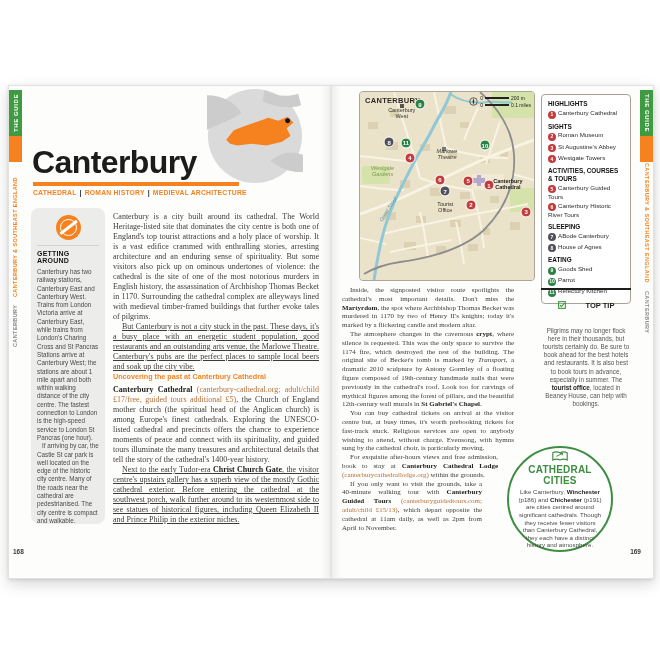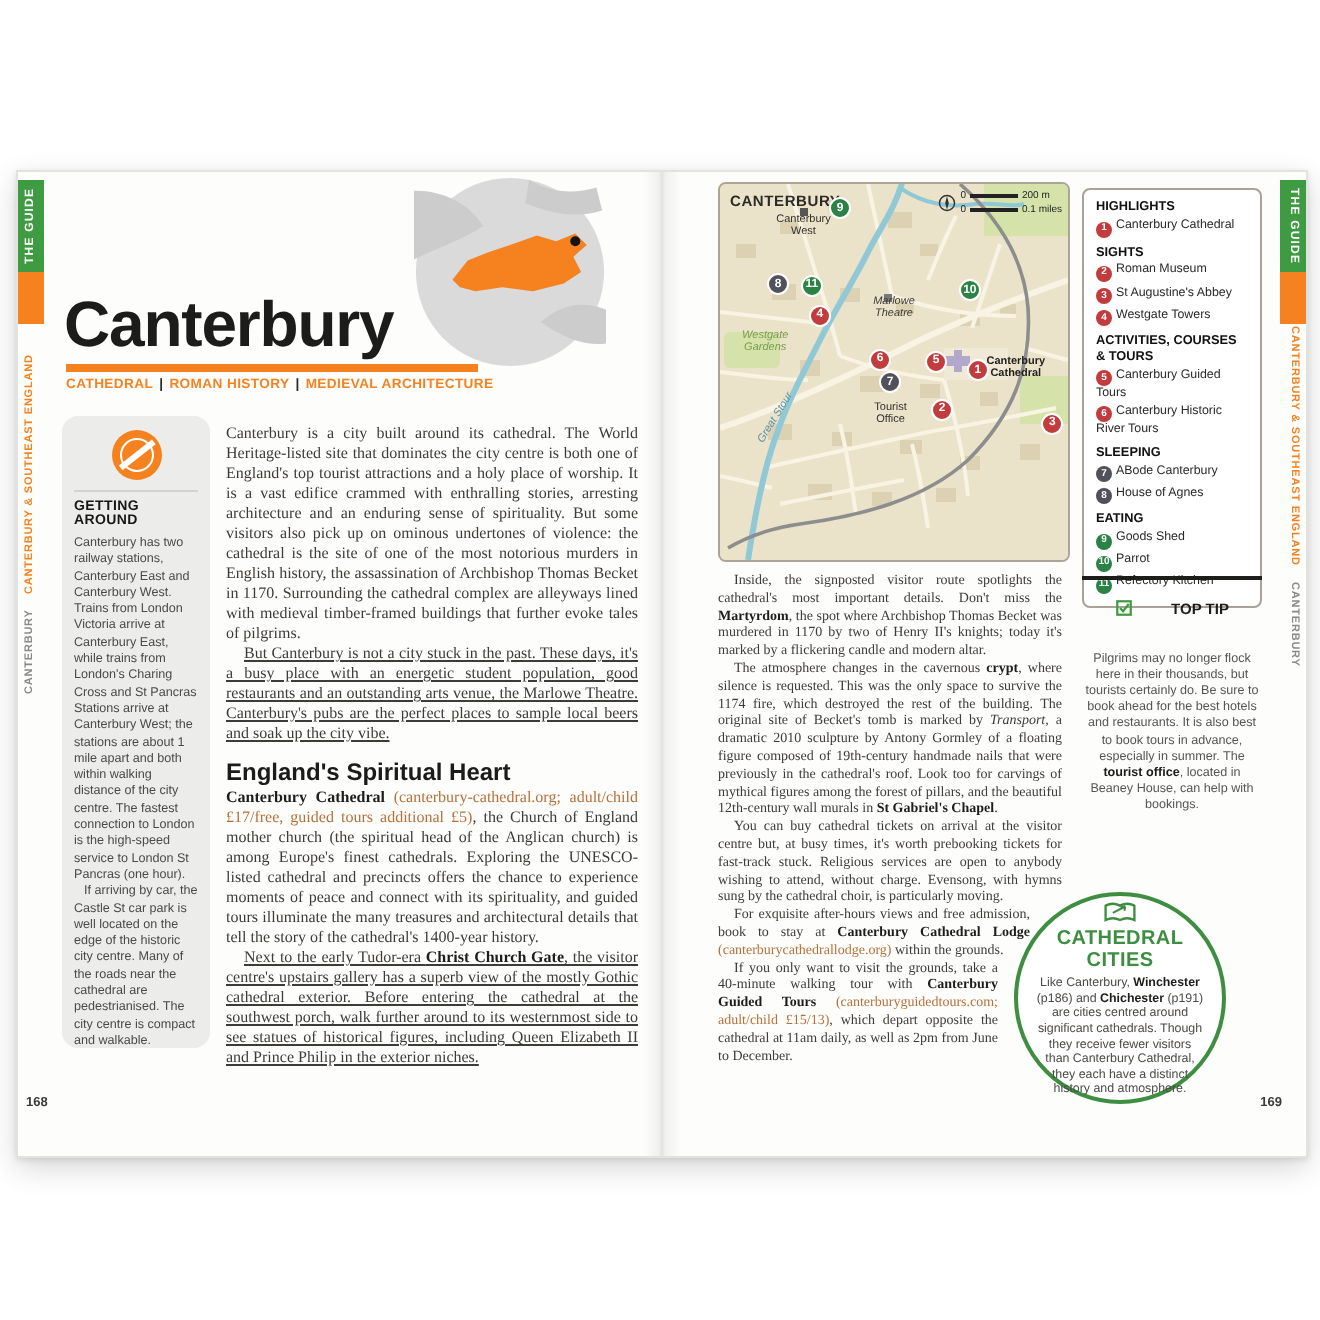--- a/index.html
+++ b/index.html
@@ -75,21 +75,21 @@
           padding:5px 6px 6px 6px;box-sizing:border-box;}
   .lg-title{font-size:6.4px;font-weight:700;color:#111;line-height:7.4px;margin-top:4px;}
   .lg-title:first-child{margin-top:0;}
   .lg-row{font-size:6.2px;color:#2a2a2a;line-height:7.2px;margin-top:1.5px;}
   .num{display:inline-flex;width:8px;height:8px;border-radius:50%;color:#fff;font-size:5px;font-weight:700;
        align-items:center;justify-content:center;margin-right:2px;vertical-align:-1px;}
   .num.sight{background:#c23c3e;}
   .num.sleep{background:#50515b;}
   .num.eat{background:#2a8344;}
   
-  .rightcol{position:absolute;left:350px;top:200px;width:172px;}
+  .rightcol{position:absolute;left:333px;top:200px;width:172px;}
   .rightcol p{font-size:7px;line-height:8.8px;margin:0;}
   .rightcol p.ind{text-indent:8px;}
   .rightcol p.nar1{margin-right:16px;}
   .rightcol p.nar2{margin-right:32px;}
   
   .toptip{position:absolute;left:532px;top:202px;width:90px;border-top:2px solid #1d1d1b;padding-top:5px;text-align:center;}
   .tt-head{display:inline-flex;align-items:center;gap:20px;font-size:7.5px;font-weight:700;color:#1d1d1b;margin-bottom:17px;}
   .tt-body{font-size:6.3px;line-height:8.2px;color:#555;text-align:center;}
   
   .cc-circle{position:absolute;left:498px;top:360px;width:106px;height:106px;border-radius:50%;background:#fff;
@@ -132,21 +132,21 @@
     <div class="ga-icon"></div>
     <hr class="ga-rule">
     <div class="ga-title">GETTING AROUND</div>
     <p>Canterbury has two railway stations, Canterbury East and Canterbury West. Trains from London Victoria arrive at Canterbury East, while trains from London's Charing Cross and St Pancras Stations arrive at Canterbury West; the stations are about 1 mile apart and both within walking distance of the city centre. The fastest connection to London is the high-speed service to London St Pancras (one hour).</p>
     <p>If arriving by car, the Castle St car park is well located on the edge of the historic city centre. Many of the roads near the cathedral are pedestrianised. The city centre is compact and walkable.</p>
   </div>
 
   <div class="leftcol serif">
     <p>Canterbury is a city built around its cathedral. The World Heritage-listed site that dominates the city centre is both one of England's top tourist attractions and a holy place of worship. It is a vast edifice crammed with enthralling stories, arresting architecture and an enduring sense of spirituality. But some visitors also pick up on ominous undertones of violence: the cathedral is the site of one of the most notorious murders in English history, the assassination of Archbishop Thomas Becket in 1170. Surrounding the cathedral complex are alleyways lined with medieval timber-framed buildings that further evoke tales of pilgrims.</p>
     <p class="ind">But Canterbury is not a city stuck in the past. These days, it's a busy place with an energetic student population, good restaurants and an outstanding arts venue, the Marlowe Theatre. Canterbury's pubs are the perfect places to sample local beers and soak up the city vibe.</p>
-    <div class="sec-head">England's Spiritual Heart</div>
+    <div class="sec-sub">Uncovering the past at Canterbury Cathedral</div>
     <p><span class="b">Canterbury Cathedral</span><span> </span><span class="lk">(canterbury-cathedral.org; adult/child £17/free, guided tours additional £5)</span><span>, the Church of England mother church (the spiritual head of the Anglican church) is among Europe's finest cathedrals. Exploring the UNESCO-listed cathedral and precincts offers the chance to experience moments of peace and connect with its spirituality, and guided tours illuminate the many treasures and architectural details that tell the story of the cathedral's 1400-year history.</span></p>
     <p class="ind"><span>Next to the early Tudor-era </span><span class="b">Christ Church Gate</span><span>, the visitor centre's upstairs gallery has a superb view of the mostly Gothic cathedral exterior. Before entering the cathedral at the southwest porch, walk further around to its westernmost side to see statues of historical figures, including Queen Elizabeth II and Prince Philip in the exterior niches.</span></p>
   </div>
 
   <div class="map">
     <svg class="base" viewBox="0 0 174 188" preserveAspectRatio="none">
       <rect x="0" y="0" width="174" height="188" fill="#ebe2ca"></rect>
       <rect x="132" y="0" width="42" height="26" fill="#d5e3ab"></rect>
       <rect x="150" y="96" width="24" height="24" fill="#d5e3ab"></rect>
       <rect x="2" y="74" width="28" height="18" rx="3" fill="#d5e3ab"></rect>
@@ -269,21 +269,21 @@
         <div class="lg-row"><span class="num eat">10</span><span>Parrot</span></div>
         <div class="lg-row"><span class="num eat">11</span><span>Refectory Kitchen</span></div>
       </div>
   </div>
 
   <div class="rightcol serif">
     <p class="ind"><span>Inside, the signposted visitor route spotlights the cathedral's most important details. Don't miss the </span><span class="b">Martyrdom</span><span>, the spot where Archbishop Thomas Becket was murdered in 1170 by two of Henry II's knights; today it's marked by a flickering candle and modern altar.</span></p>
     <p class="ind"><span>The atmosphere changes in the cavernous </span><span class="b">crypt</span><span>, where silence is requested. This was the only space to survive the 1174 fire, which destroyed the rest of the building. The original site of Becket's tomb is marked by </span><span class="i">Transport</span><span>, a dramatic 2010 sculpture by Antony Gormley of a floating figure composed of 19th-century handmade nails that were previously in the cathedral's roof. Look too for carvings of mythical figures among the forest of pillars, and the beautiful 12th-century wall murals in </span><span class="b">St Gabriel's Chapel</span><span>.</span></p>
     <p class="ind"><span>You can buy cathedral tickets on arrival at the visitor centre but, at busy times, it's worth prebooking tickets for fast-track stuck. Religious services are open to anybody wishing to attend, without charge. Evensong, with hymns sung by the cathedral choir, is particularly moving.</span></p>
     <p class="ind nar1"><span>For exquisite after-hours views and free admission, book to stay at </span><span class="b">Canterbury Cathedral Lodge</span><span> </span><span class="lk">(canterburycathedrallodge.org)</span><span> within the grounds.</span></p>
-    <p class="ind nar2"><span>If you only want to visit the grounds, take a 40-minute walking tour with </span><span class="b">Canterbury Guided Tours</span><span> </span><span class="lk">(canterburyguidedtours.com; adult/child £15/13)</span><span>, which depart opposite the cathedral at 11am daily, as well as 2pm from June to December.</span></p>
+    <p class="ind nar2"><span>If you only want to visit the grounds, take a 40-minute walking tour with </span><span class="b">Canterbury Guided Tours</span><span> </span><span class="lk">(canterburyguidedtours.com; adult/child £15/13)</span><span>, which depart opposite the cathedral at 11am daily, as well as 2pm from April to November.</span></p>
   </div>
 
   <div class="toptip">
     <div class="tt-head">
       <svg width="8" height="8" viewBox="0 0 10 10">
         <rect x="0.8" y="0.8" width="8.4" height="8.4" fill="none" stroke="#3f9b41" stroke-width="1.4"></rect>
         <path d="M2.5,5 L4.4,7 L8,2.5" fill="none" stroke="#3f9b41" stroke-width="1.4"></path>
       </svg>
       <span>TOP TIP</span>
     </div>

